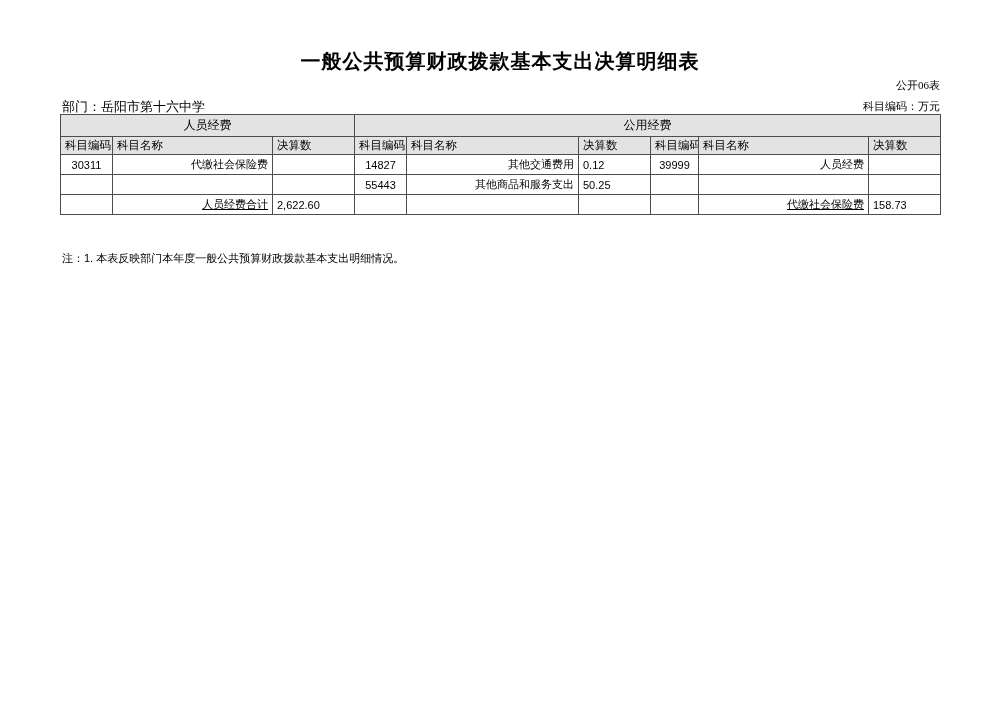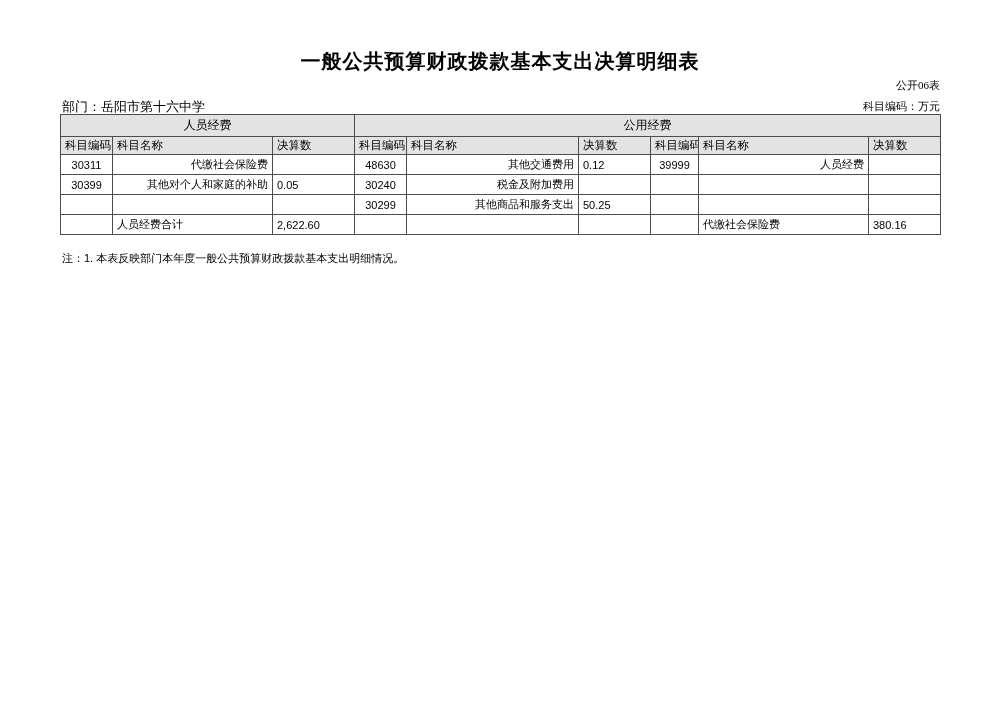--- a/index.html
+++ b/index.html
@@ -83,21 +83,21 @@
   .col-head {
     background: #e3e3e3;
     text-align: left;
     font-size: 11.5px;
     height: 32px;
     line-height: 13px;
   }
   .c-code { text-align: center; }
   .c-name { text-align: right; padding-left: 6px; }
   .c-num  { padding-right: 6px; }
-  .total-label { text-align: left; }
+  .total-label { text-align: right; text-decoration: underline; }
   .notes {
     position: absolute;
     left: 62px;
     top: 234px;
     font-size: 11px;
     line-height: 17px;
     font-family: "Liberation Sans", "DejaVu Sans", sans-serif;
   }
   .notes div { white-space: nowrap; }
   .notes .n2 { padding-left: 14px; }
@@ -139,59 +139,48 @@
         <th class="col-head">科目编码</th>
         <th class="col-head">科目名称</th>
         <th class="col-head">决算数</th>
       </tr>
     </thead>
     <tbody>
       <tr>
         <td class="c-code">30311</td>
         <td class="c-name">代缴社会保险费</td>
         <td class="c-num"></td>
-        <td class="c-code">48630</td>
+        <td class="c-code">14827</td>
         <td class="c-name">其他交通费用</td>
         <td class="c-num">0.12</td>
         <td class="c-code">39999</td>
         <td class="c-name">人员经费</td>
         <td class="c-num"></td>
       </tr>
       <tr>
-        <td class="c-code">30399</td>
-        <td class="c-name">其他对个人和家庭的补助</td>
-        <td class="c-num">0.05</td>
-        <td class="c-code">30240</td>
-        <td class="c-name">税金及附加费用</td>
-        <td class="c-num"></td>
         <td class="c-code"></td>
         <td class="c-name"></td>
         <td class="c-num"></td>
-      </tr>
-      <tr>
-        <td class="c-code"></td>
-        <td class="c-name"></td>
-        <td class="c-num"></td>
-        <td class="c-code">30299</td>
+        <td class="c-code">55443</td>
         <td class="c-name">其他商品和服务支出</td>
         <td class="c-num">50.25</td>
         <td class="c-code"></td>
         <td class="c-name"></td>
         <td class="c-num"></td>
       </tr>
       <tr>
         <td class="c-code"></td>
         <td class="total-label">人员经费合计</td>
         <td class="c-num">2,622.60</td>
         <td class="c-code"></td>
         <td class="c-name"></td>
         <td class="c-num"></td>
         <td class="c-code"></td>
         <td class="total-label">代缴社会保险费</td>
-        <td class="c-num">380.16</td>
+        <td class="c-num">158.73</td>
       </tr>
     </tbody>
   </table>
 
   <div class="notes">
     <div>注：1. 本表反映部门本年度一般公共预算财政拨款基本支出明细情况。</div>
   </div>
 
 </div>
 

